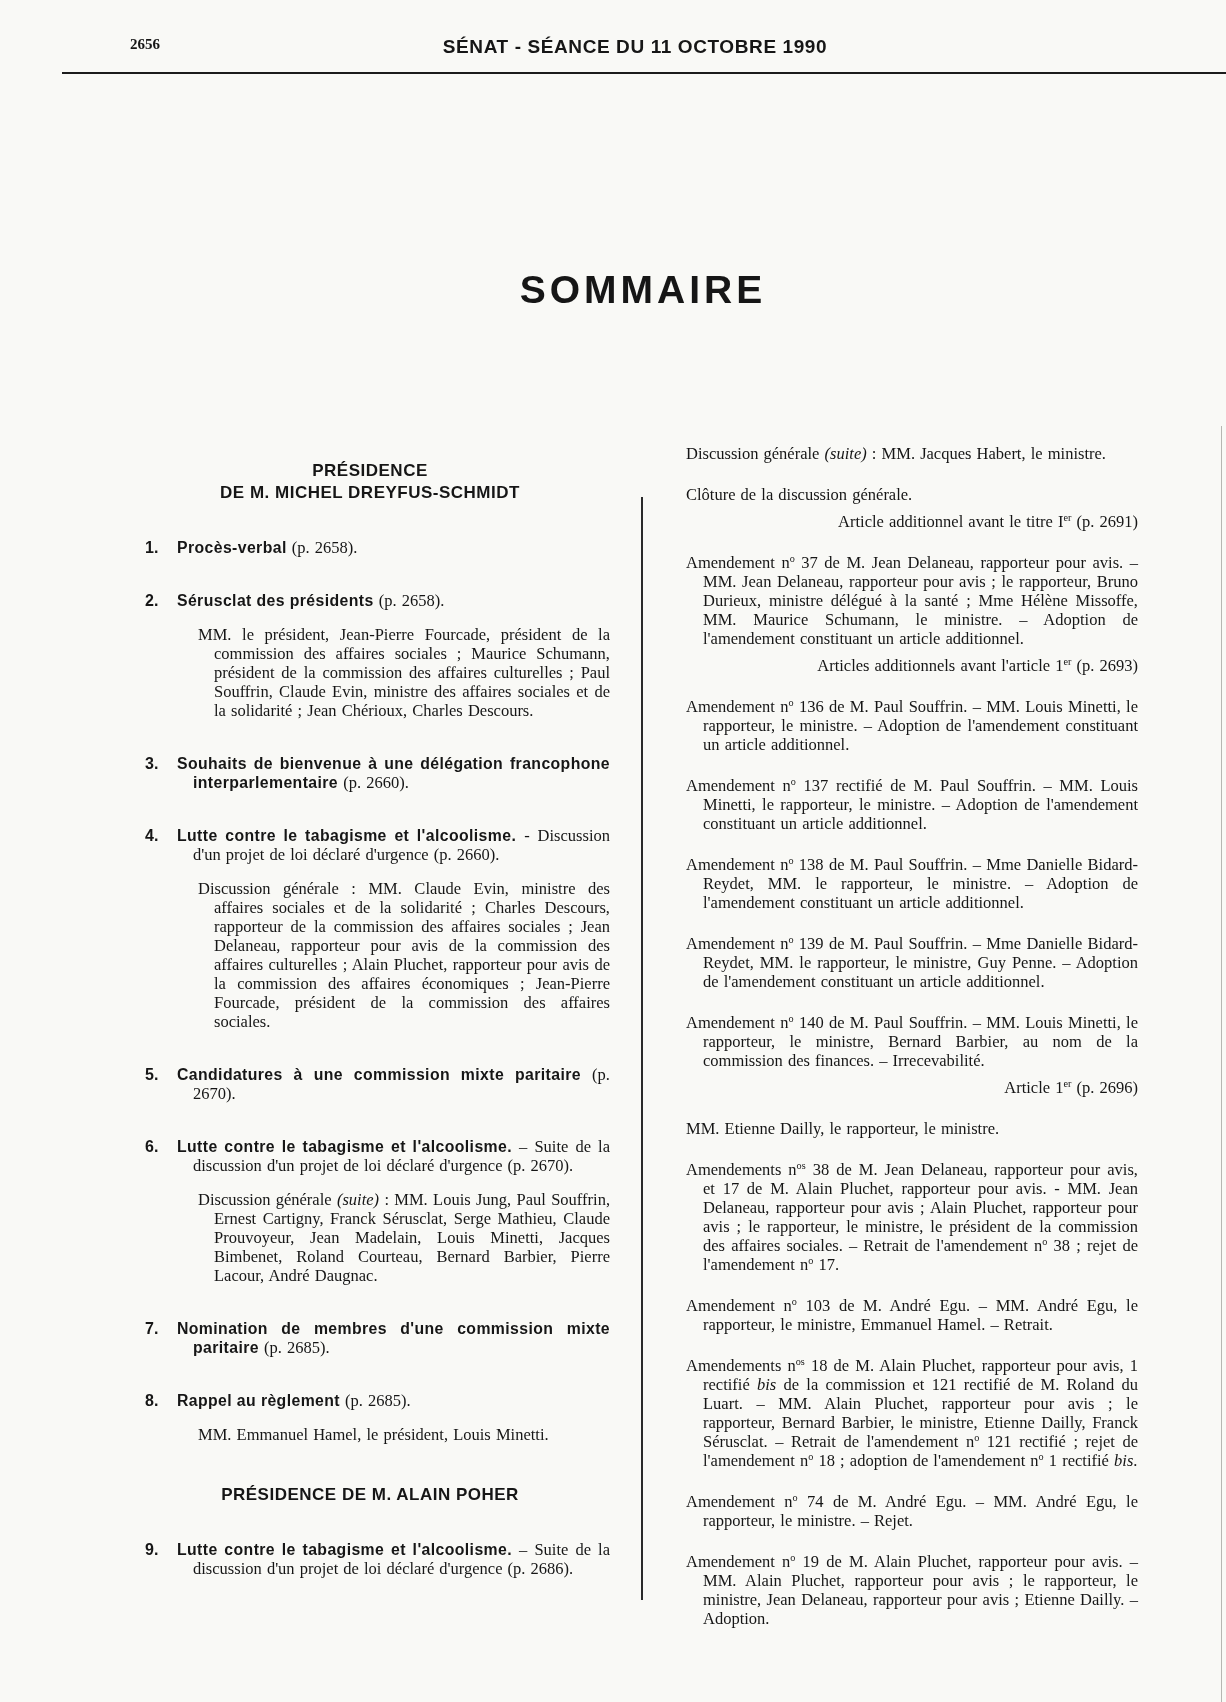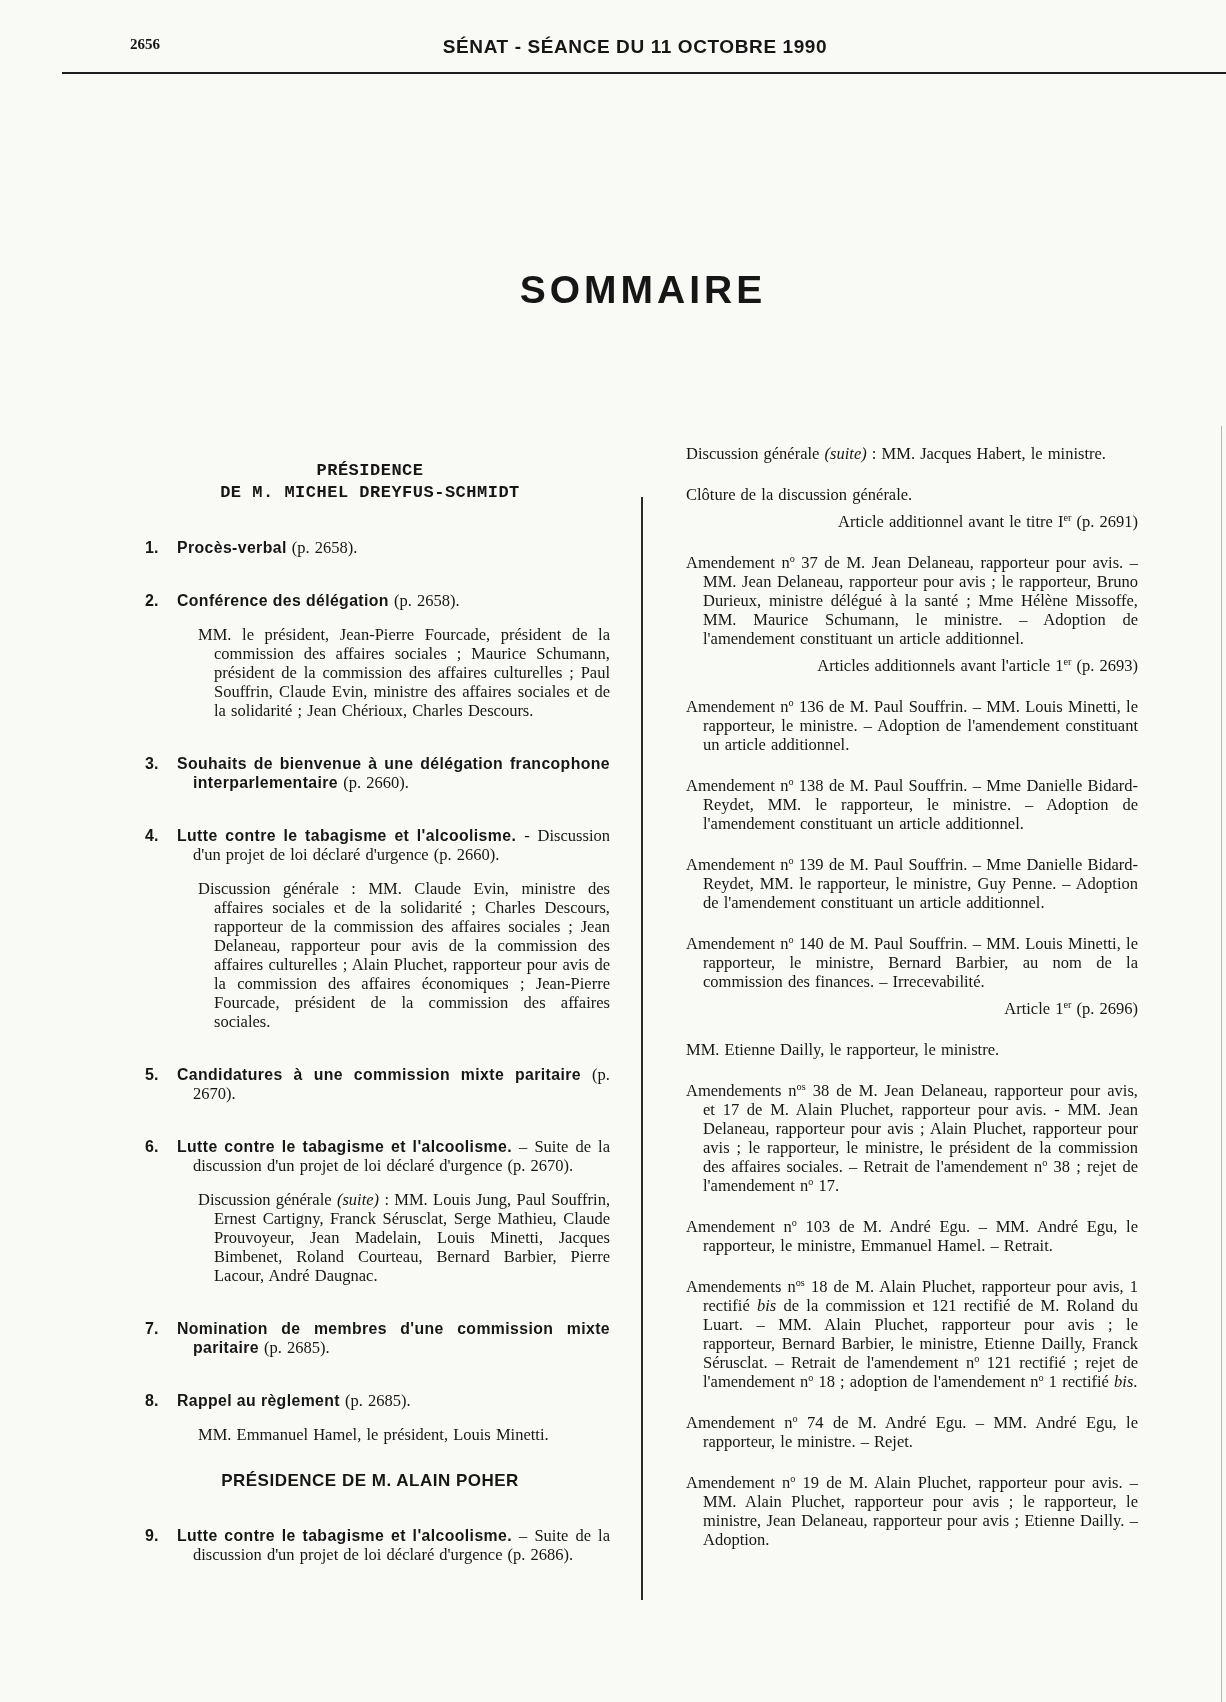--- a/index.html
+++ b/index.html
@@ -49,42 +49,42 @@
   .item{position:relative;margin-top:34px;padding-left:63px;text-indent:-16px;}
   .item .num{
     position:absolute;left:15px;top:0;text-indent:0;
     font-family:"Liberation Sans",sans-serif;font-weight:bold;font-size:16px;
   }
   .col-left .para{margin-top:15px;padding-left:84px;text-indent:-16px;}
   .col-right .para{margin-top:22px;padding-left:17px;text-indent:-17px;}
   .col-right .block:first-child{margin-top:0;}
   .center{margin-top:8px;margin-bottom:4px;text-align:right;text-indent:0;padding-left:0;}
   .center-bold{
-    margin-top:26px;text-align:center;text-indent:0;padding-left:0;
+    margin-top:40px;text-align:center;text-indent:0;padding-left:0;
     font-family:"Liberation Sans",sans-serif;font-weight:bold;font-size:17px;
     line-height:22px;letter-spacing:0.5px;text-align:center;word-spacing:0;
   }
-  .col-left .block:first-child{margin-top:16px;font-family:Liberation Mono, monospace;}
+  .col-left .block:first-child{margin-top:16px;}
 </style>
 </head>
 <body>
 
 <div class="page-number">2656</div>
 <div class="header-title">SÉNAT - SÉANCE DU 11 OCTOBRE 1990</div>
 <div class="header-rule"></div>
 
 <h1 class="main-title" style="margin:8px;">SOMMAIRE</h1>
 
 <div class="col col-left">
     <div class="block center-bold">
       <div>PRÉSIDENCE</div>
       <div>DE M. MICHEL DREYFUS-SCHMIDT</div>
     </div>
     <div class="block item"><span class="num">1.</span><b>Procès-verbal</b><span> (p. 2658).</span></div>
-    <div class="block item"><span class="num">2.</span><b>Conférence des délégation</b><span> (p. 2658).</span></div>
+    <div class="block item"><span class="num">2.</span><b>Sérusclat des présidents</b><span> (p. 2658).</span></div>
     <div class="block para"><span>MM. le président, Jean-Pierre Fourcade, président de la commission des affaires sociales ; Maurice Schumann, président de la commission des affaires culturelles ; Paul Souffrin, Claude Evin, ministre des affaires sociales et de la solidarité ; Jean Chérioux, Charles Descours.</span></div>
     <div class="block item"><span class="num">3.</span><b>Souhaits de bienvenue à une délégation francophone interparlementaire</b><span> (p. 2660).</span></div>
     <div class="block item"><span class="num">4.</span><b>Lutte contre le tabagisme et l'alcoolisme.</b><span> - Discussion d'un projet de loi déclaré d'urgence (p. 2660).</span></div>
     <div class="block para"><span>Discussion générale : MM. Claude Evin, ministre des affaires sociales et de la solidarité ; Charles Descours, rapporteur de la commission des affaires sociales ; Jean Delaneau, rapporteur pour avis de la commission des affaires culturelles ; Alain Pluchet, rapporteur pour avis de la commission des affaires économiques ; Jean-Pierre Fourcade, président de la commission des affaires sociales.</span></div>
     <div class="block item"><span class="num">5.</span><b>Candidatures à une commission mixte paritaire</b><span> (p. 2670).</span></div>
     <div class="block item"><span class="num">6.</span><b>Lutte contre le tabagisme et l'alcoolisme.</b><span> – Suite de la discussion d'un projet de loi déclaré d'urgence (p. 2670).</span></div>
     <div class="block para"><span>Discussion générale </span><i>(suite)</i><span> : MM. Louis Jung, Paul Souffrin, Ernest Cartigny, Franck Sérusclat, Serge Mathieu, Claude Prouvoyeur, Jean Madelain, Louis Minetti, Jacques Bimbenet, Roland Courteau, Bernard Barbier, Pierre Lacour, André Daugnac.</span></div>
     <div class="block item"><span class="num">7.</span><b>Nomination de membres d'une commission mixte paritaire</b><span> (p. 2685).</span></div>
     <div class="block item"><span class="num">8.</span><b>Rappel au règlement</b><span> (p. 2685).</span></div>
     <div class="block para"><span>MM. Emmanuel Hamel, le président, Louis Minetti.</span></div>
@@ -94,20 +94,21 @@
     <div class="block item"><span class="num">9.</span><b>Lutte contre le tabagisme et l'alcoolisme.</b><span> – Suite de la discussion d'un projet de loi déclaré d'urgence (p. 2686).</span></div>
   </div>
 <div class="divider"></div>
 <div class="col col-right">
     <div class="block para"><span>Discussion générale </span><i>(suite)</i><span> : MM. Jacques Habert, le ministre.</span></div>
     <div class="block para"><span>Clôture de la discussion générale.</span></div>
     <div class="block center"><span>Article additionnel avant le titre I</span><sup>er</sup><span> (p. 2691)</span></div>
     <div class="block para"><span>Amendement n</span><sup>o</sup><span> 37 de M. Jean Delaneau, rapporteur pour avis. – MM. Jean Delaneau, rapporteur pour avis ; le rapporteur, Bruno Durieux, ministre délégué à la santé ; Mme Hélène Missoffe, MM. Maurice Schumann, le ministre. – Adoption de l'amendement constituant un article additionnel.</span></div>
     <div class="block center"><span>Articles additionnels avant l'article 1</span><sup>er</sup><span> (p. 2693)</span></div>
     <div class="block para"><span>Amendement n</span><sup>o</sup><span> 136 de M. Paul Souffrin. – MM. Louis Minetti, le rapporteur, le ministre. – Adoption de l'amendement constituant un article additionnel.</span></div>
+    <div class="block para"><span>Amendement n</span><sup>o</sup><span> 137 rectifié de M. Paul Souffrin. – MM. Louis Minetti, le rapporteur, le ministre. – Adoption de l'amendement constituant un article additionnel.</span></div>
     <div class="block para"><span>Amendement n</span><sup>o</sup><span> 138 de M. Paul Souffrin. – Mme Danielle Bidard-Reydet, MM. le rapporteur, le ministre. – Adoption de l'amendement constituant un article additionnel.</span></div>
     <div class="block para"><span>Amendement n</span><sup>o</sup><span> 139 de M. Paul Souffrin. – Mme Danielle Bidard-Reydet, MM. le rapporteur, le ministre, Guy Penne. – Adoption de l'amendement constituant un article additionnel.</span></div>
     <div class="block para"><span>Amendement n</span><sup>o</sup><span> 140 de M. Paul Souffrin. – MM. Louis Minetti, le rapporteur, le ministre, Bernard Barbier, au nom de la commission des finances. – Irrecevabilité.</span></div>
     <div class="block center"><span>Article 1</span><sup>er</sup><span> (p. 2696)</span></div>
     <div class="block para"><span>MM. Etienne Dailly, le rapporteur, le ministre.</span></div>
     <div class="block para"><span>Amendements n</span><sup>os</sup><span> 38 de M. Jean Delaneau, rapporteur pour avis, et 17 de M. Alain Pluchet, rapporteur pour avis. - MM. Jean Delaneau, rapporteur pour avis ; Alain Pluchet, rapporteur pour avis ; le rapporteur, le ministre, le président de la commission des affaires sociales. – Retrait de l'amendement n</span><sup>o</sup><span> 38 ; rejet de l'amendement n</span><sup>o</sup><span> 17.</span></div>
     <div class="block para"><span>Amendement n</span><sup>o</sup><span> 103 de M. André Egu. – MM. André Egu, le rapporteur, le ministre, Emmanuel Hamel. – Retrait.</span></div>
     <div class="block para"><span>Amendements n</span><sup>os</sup><span> 18 de M. Alain Pluchet, rapporteur pour avis, 1 rectifié </span><i>bis</i><span> de la commission et 121 rectifié de M. Roland du Luart. – MM. Alain Pluchet, rapporteur pour avis ; le rapporteur, Bernard Barbier, le ministre, Etienne Dailly, Franck Sérusclat. – Retrait de l'amendement n</span><sup>o</sup><span> 121 rectifié ; rejet de l'amendement n</span><sup>o</sup><span> 18 ; adoption de l'amendement n</span><sup>o</sup><span> 1 rectifié </span><i>bis</i><span>.</span></div>
     <div class="block para"><span>Amendement n</span><sup>o</sup><span> 74 de M. André Egu. – MM. André Egu, le rapporteur, le ministre. – Rejet.</span></div>
     <div class="block para"><span>Amendement n</span><sup>o</sup><span> 19 de M. Alain Pluchet, rapporteur pour avis. – MM. Alain Pluchet, rapporteur pour avis ; le rapporteur, le ministre, Jean Delaneau, rapporteur pour avis ; Etienne Dailly. – Adoption.</span></div>

